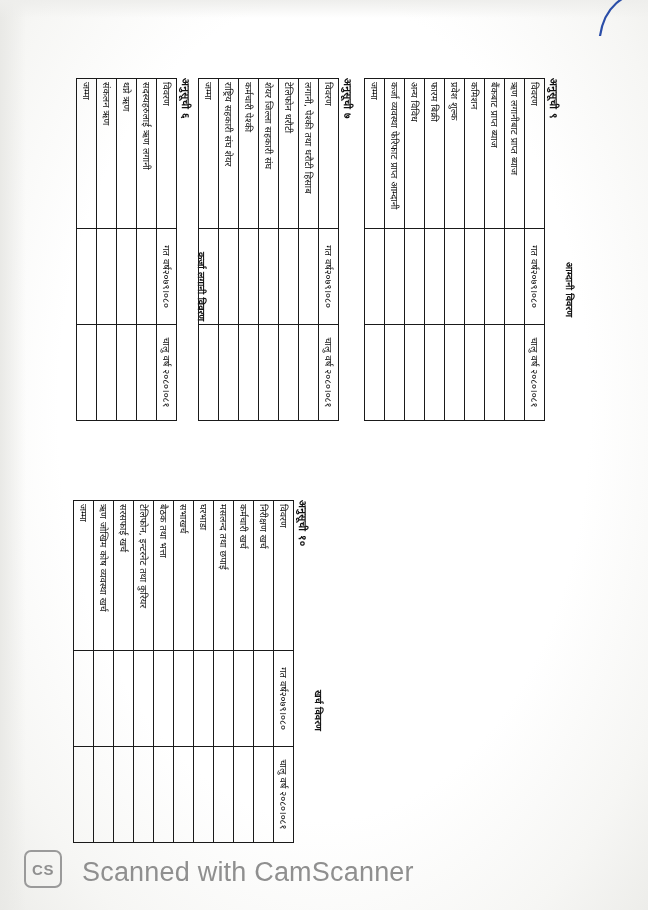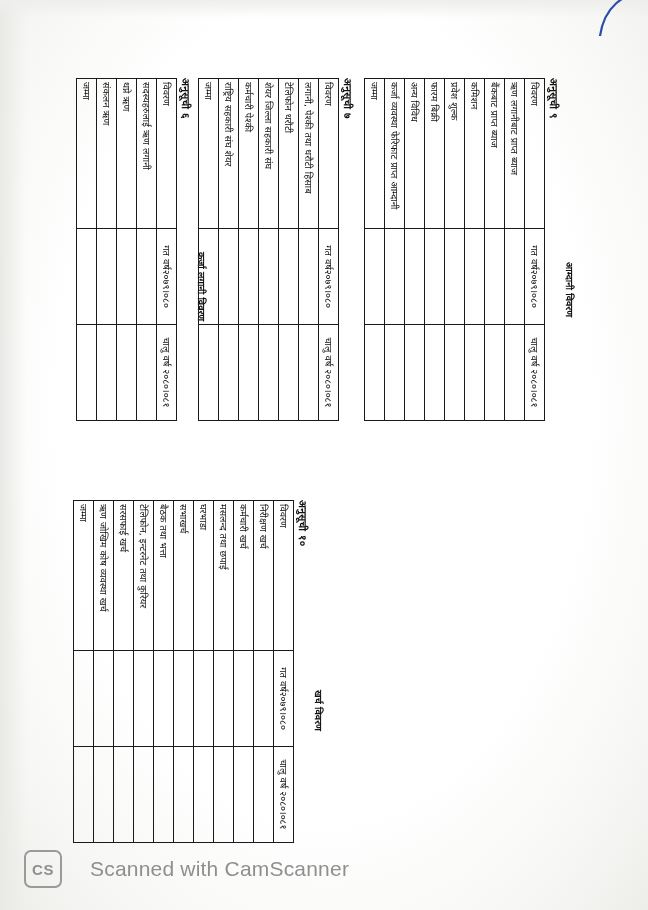--- a/index.html
+++ b/index.html
@@ -94,40 +94,40 @@
     position: absolute;
     white-space: nowrap;
   }
 
   
   .cs-footer {
     position: absolute;
     left: 24px;
     bottom: 22px;
     display: flex;
-    align-items: center;
-    gap: 28px;
+    align-items: flex-end;
+    gap: 20px;
   }
   .cs-logo {
     width: 34px;
     height: 34px;
     border: 2px solid #9a9a9a;
     border-radius: 7px;
     color: #8f8f8f;
     font-size: 15px;
     font-weight: bold;
     display: flex;
     align-items: center;
     justify-content: center;
     letter-spacing: 0.5px;
     font-family: "Liberation Sans", sans-serif;
   }
   .cs-text {
     color: #8f8f8f;
-    font-size: 21px;
+    font-size: 27px;
     font-family: "Liberation Sans", sans-serif;
     letter-spacing: 0.2px;
   }
 </style>
 </head>
 <body>
 
 <div class="page-scan"></div>
 <div class="edge-shade-left"></div>
 <div class="edge-shade-top"></div>

